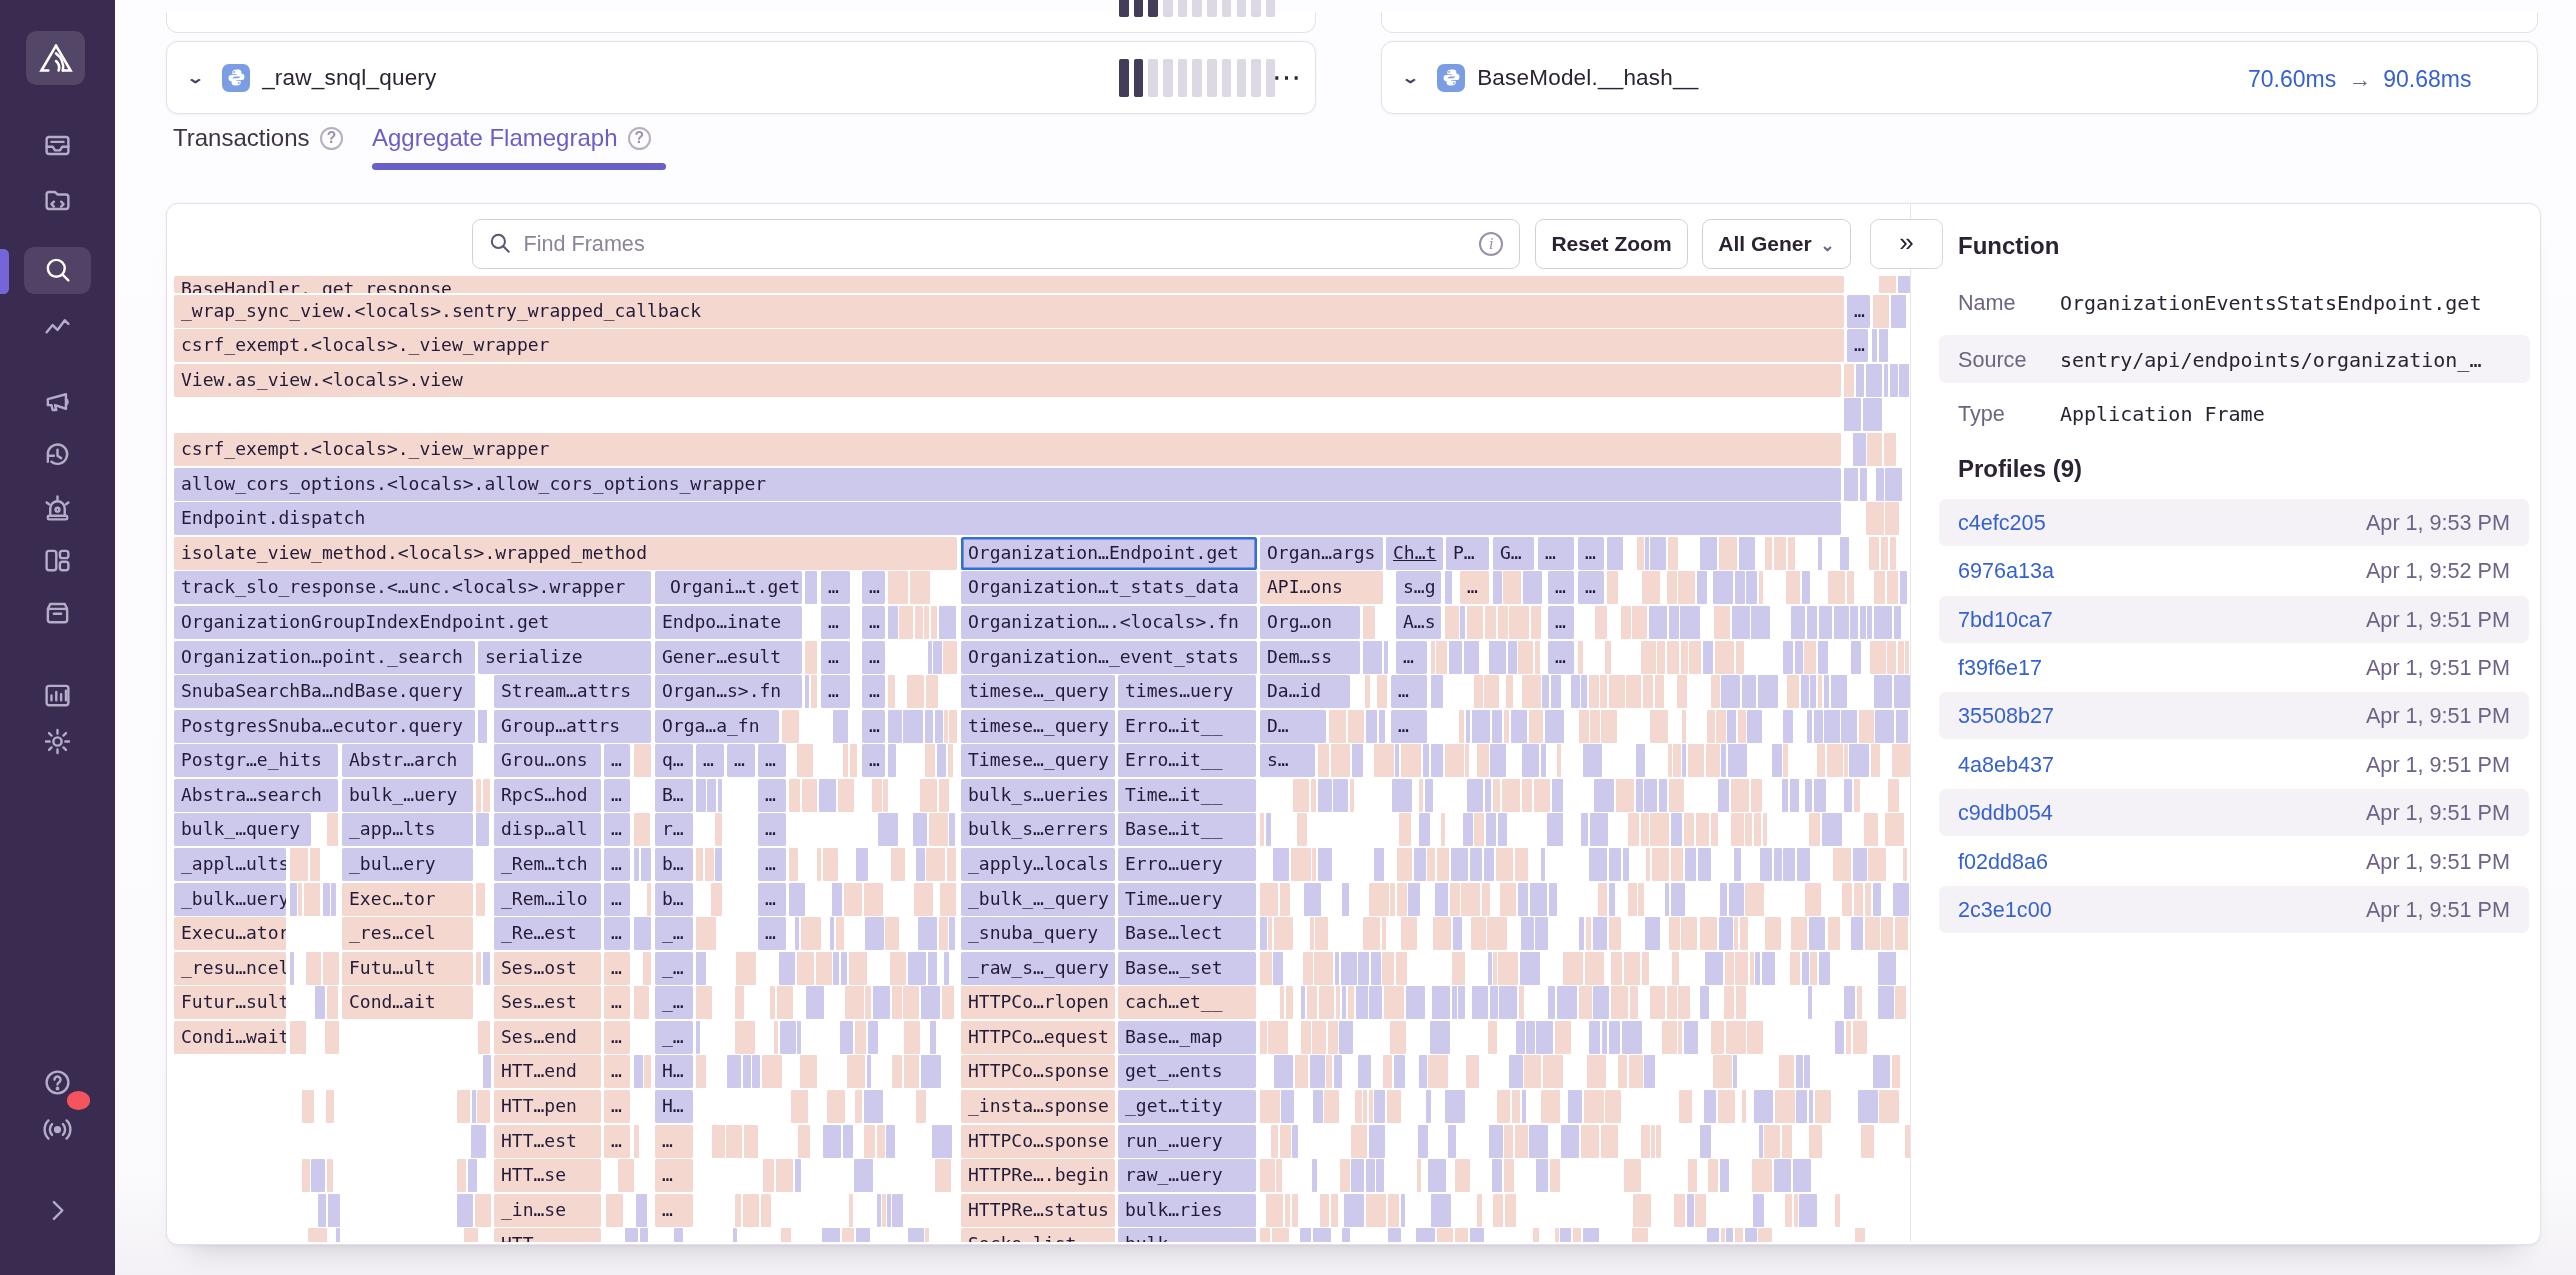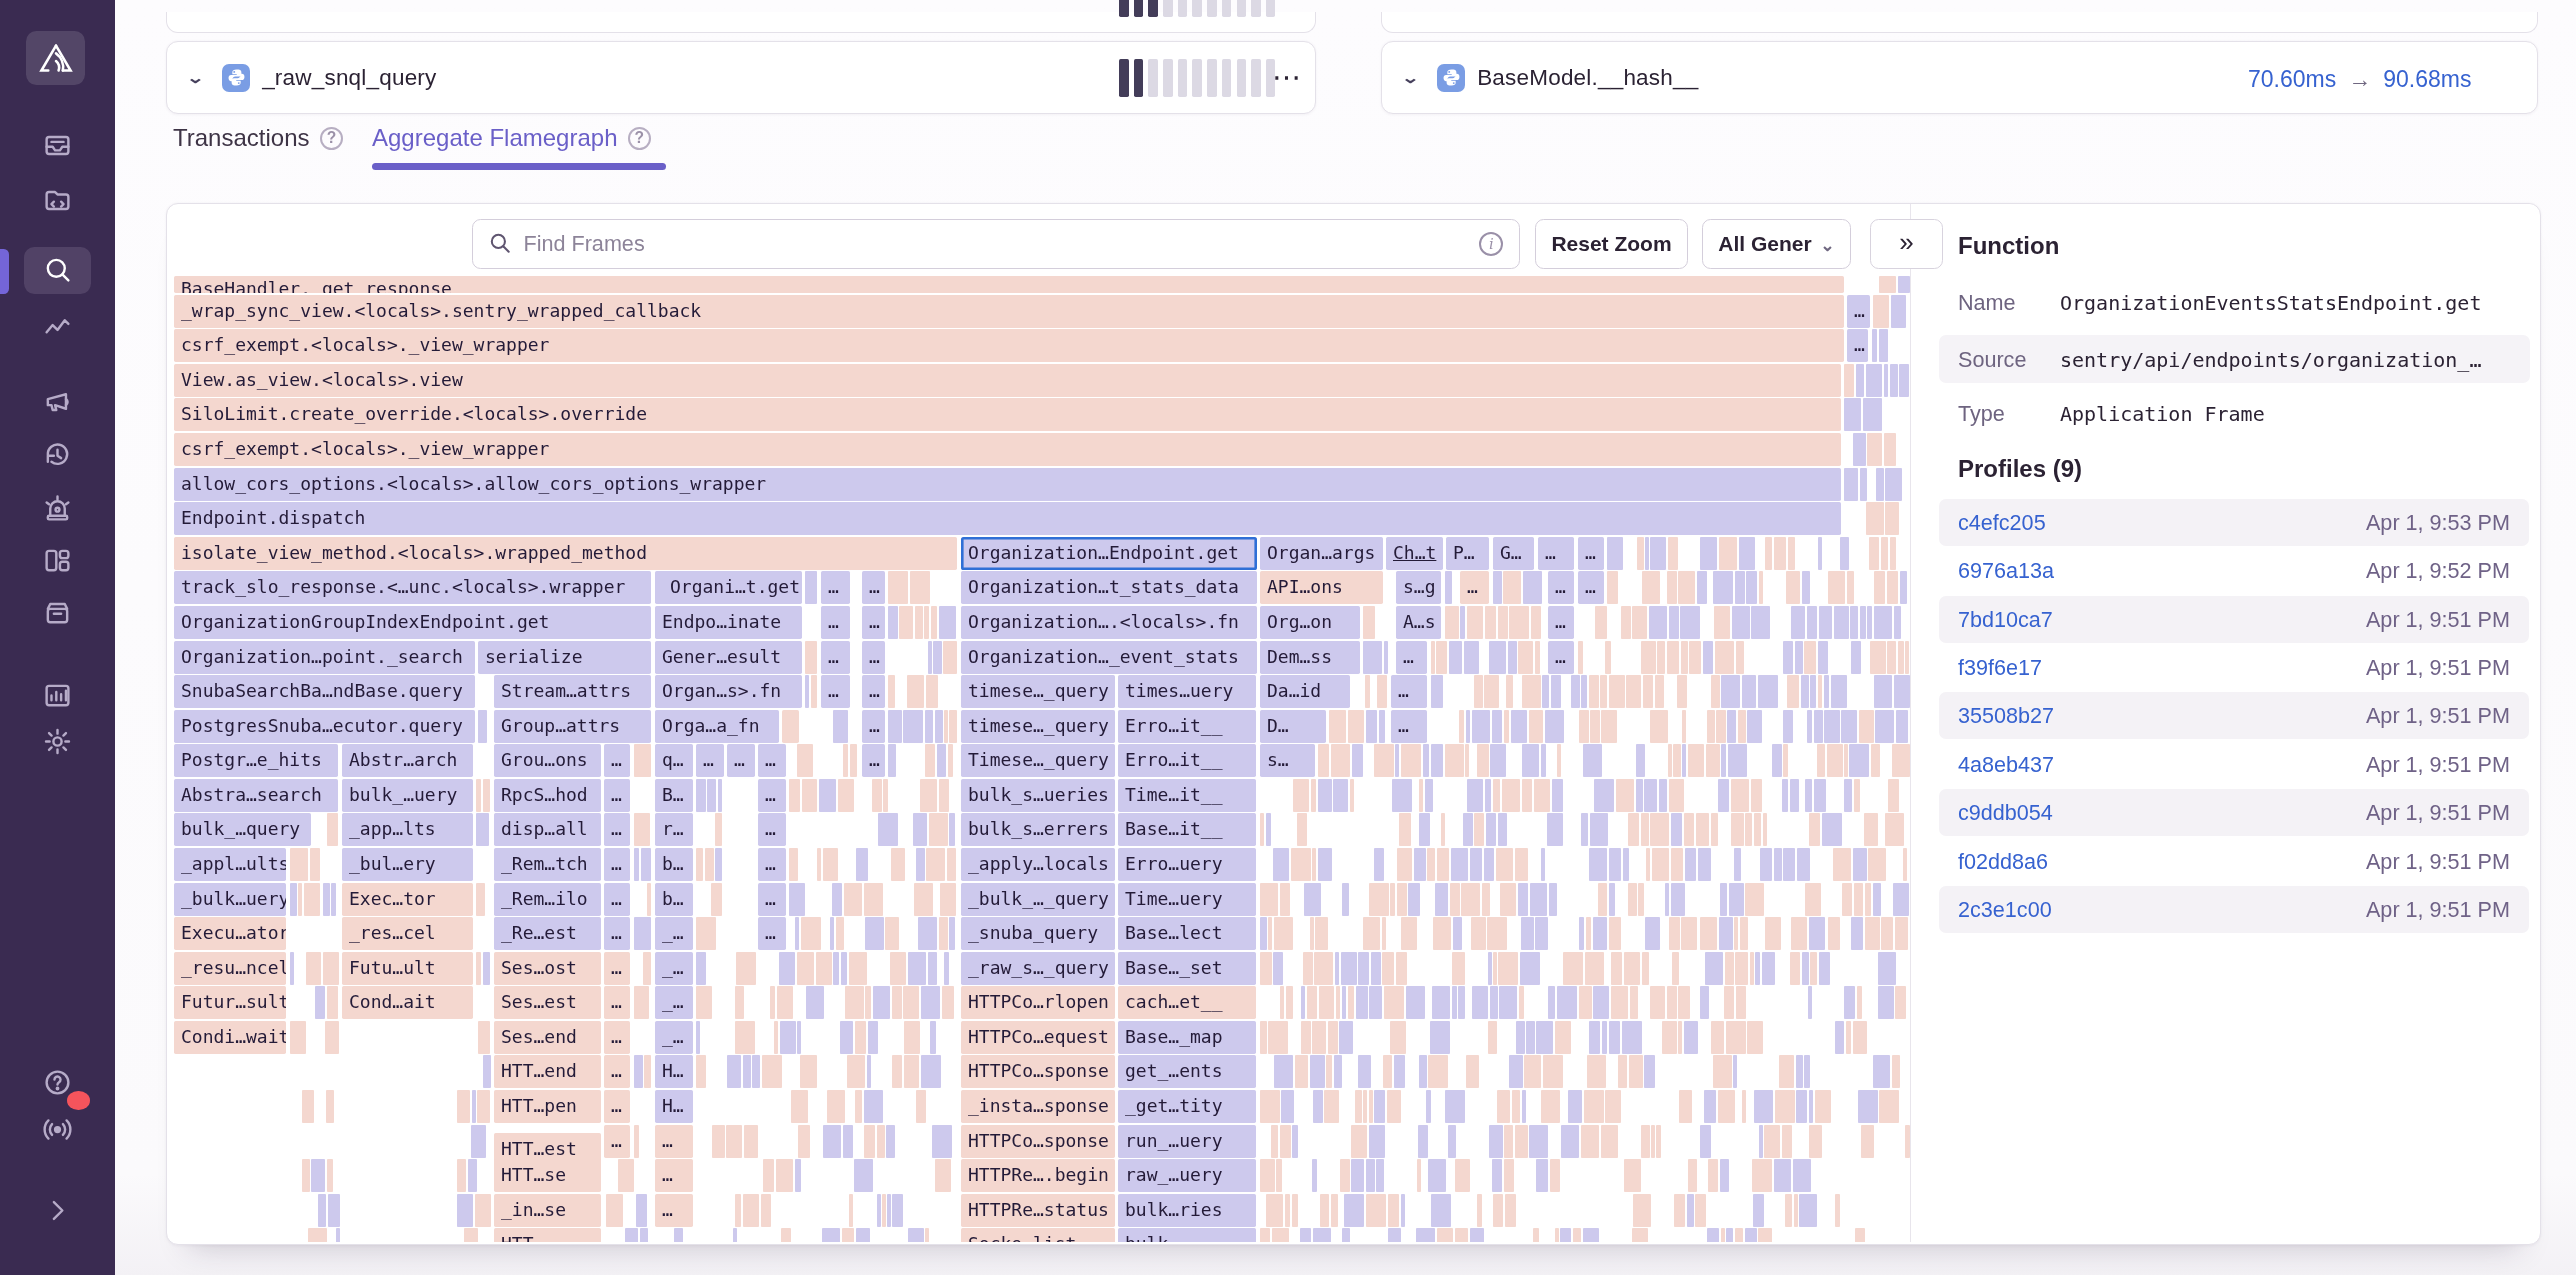--- a/index.html
+++ b/index.html
@@ -298,21 +298,20 @@
         <div class="frame fl" style="left: 1680px; top: 125px; width: 21px; height: 33px;">…</div>
         <div class="sliver" style="left: 1705px; top: 125px; width: 5.2px; height: 33px; background: rgb(205, 201, 237);"></div>
         <div class="sliver" style="left: 1712px; top: 125px; width: 8.6px; height: 33px; background: rgb(205, 201, 237);"></div>
         <div class="frame fp" style="left: 7px; top: 160px; width: 1667px; height: 33px;">View.as_view.&lt;locals&gt;.view</div>
         <div class="sliver" style="left: 1677px; top: 160px; width: 10.4px; height: 33px; background: rgb(244, 215, 207);"></div>
         <div class="sliver" style="left: 1689px; top: 160px; width: 7.8px; height: 33px; background: rgb(205, 201, 237);"></div>
         <div class="sliver" style="left: 1699px; top: 160px; width: 16.4px; height: 33px; background: rgb(205, 201, 237);"></div>
         <div class="sliver" style="left: 1717px; top: 160px; width: 4.3px; height: 33px; background: rgb(205, 201, 237);"></div>
         <div class="sliver" style="left: 1723px; top: 160px; width: 7.8px; height: 33px; background: rgb(205, 201, 237);"></div>
         <div class="sliver" style="left: 1732px; top: 160px; width: 10.4px; height: 33px; background: rgb(205, 201, 237);"></div>
-        <div class="frame fp" style="left: 7px; top: 194px; width: 1667px; height: 33px;">SiloLimit.create_override.&lt;locals&gt;.override</div>
         <div class="sliver" style="left: 1677px; top: 194px; width: 17.3px; height: 33px; background: rgb(205, 201, 237);"></div>
         <div class="sliver" style="left: 1696px; top: 194px; width: 19px; height: 33px; background: rgb(205, 201, 237);"></div>
         <div class="frame fp" style="left: 7px; top: 229px; width: 1667px; height: 33px;">csrf_exempt.&lt;locals&gt;._view_wrapper</div>
         <div class="sliver" style="left: 1686px; top: 229px; width: 13px; height: 33px; background: rgb(205, 201, 237);"></div>
         <div class="sliver" style="left: 1700px; top: 229px; width: 14.7px; height: 33px; background: rgb(244, 215, 207);"></div>
         <div class="sliver" style="left: 1717px; top: 229px; width: 12px; height: 33px; background: rgb(244, 215, 207);"></div>
         <div class="frame fl" style="left: 7px; top: 264px; width: 1667px; height: 33px;">allow_cors_options.&lt;locals&gt;.allow_cors_options_wrapper</div>
         <div class="sliver" style="left: 1677px; top: 264px; width: 14px; height: 33px; background: rgb(205, 201, 237);"></div>
         <div class="sliver" style="left: 1693px; top: 264px; width: 7px; height: 33px; background: rgb(205, 201, 237);"></div>
         <div class="sliver" style="left: 1709px; top: 264px; width: 7.8px; height: 33px; background: rgb(205, 201, 237);"></div>
@@ -1100,21 +1099,21 @@
         <div class="sliver" style="left: 1551px; top: 886px; width: 17.3px; height: 33px; background: rgb(244, 215, 207);"></div>
         <div class="sliver" style="left: 1575px; top: 886px; width: 4.3px; height: 33px; background: rgb(244, 215, 207);"></div>
         <div class="sliver" style="left: 1587px; top: 886px; width: 19px; height: 33px; background: rgb(205, 201, 237);"></div>
         <div class="sliver" style="left: 1608px; top: 886px; width: 20px; height: 33px; background: rgb(244, 215, 207);"></div>
         <div class="sliver" style="left: 1629px; top: 886px; width: 11.2px; height: 33px; background: rgb(205, 201, 237);"></div>
         <div class="sliver" style="left: 1642px; top: 886px; width: 3.5px; height: 33px; background: rgb(205, 201, 237);"></div>
         <div class="sliver" style="left: 1648px; top: 886px; width: 15.6px; height: 33px; background: rgb(244, 215, 207);"></div>
         <div class="sliver" style="left: 1691px; top: 886px; width: 20px; height: 33px; background: rgb(205, 201, 237);"></div>
         <div class="sliver" style="left: 1712px; top: 886px; width: 20px; height: 33px; background: rgb(244, 215, 207);"></div>
         <div class="sliver" style="left: 304px; top: 921px; width: 14.7px; height: 33px; background: rgb(205, 201, 237);"></div>
-        <div class="frame fp" style="left: 327px; top: 921px; width: 107px; height: 33px; margin-top: 8px;">HTT…est</div>
+        <div class="frame fp" style="left: 327px; top: 921px; width: 107px; height: 33px;">HTT…est</div>
         <div class="frame fp" style="left: 437px; top: 921px; width: 26px; height: 33px;">…</div>
         <div class="sliver" style="left: 467px; top: 921px; width: 5.2px; height: 33px; background: rgb(244, 215, 207);"></div>
         <div class="frame fp" style="left: 488px; top: 921px; width: 38px; height: 33px;">…</div>
         <div class="sliver" style="left: 545px; top: 921px; width: 13px; height: 33px; background: rgb(244, 215, 207);"></div>
         <div class="sliver" style="left: 559px; top: 921px; width: 16.4px; height: 33px; background: rgb(244, 215, 207);"></div>
         <div class="sliver" style="left: 577px; top: 921px; width: 14px; height: 33px; background: rgb(244, 215, 207);"></div>
         <div class="sliver" style="left: 631px; top: 921px; width: 12px; height: 33px; background: rgb(244, 215, 207);"></div>
         <div class="sliver" style="left: 656px; top: 921px; width: 18px; height: 33px; background: rgb(205, 201, 237);"></div>
         <div class="sliver" style="left: 676px; top: 921px; width: 10.4px; height: 33px; background: rgb(205, 201, 237);"></div>
         <div class="sliver" style="left: 697px; top: 921px; width: 11.2px; height: 33px; background: rgb(244, 215, 207);"></div>

